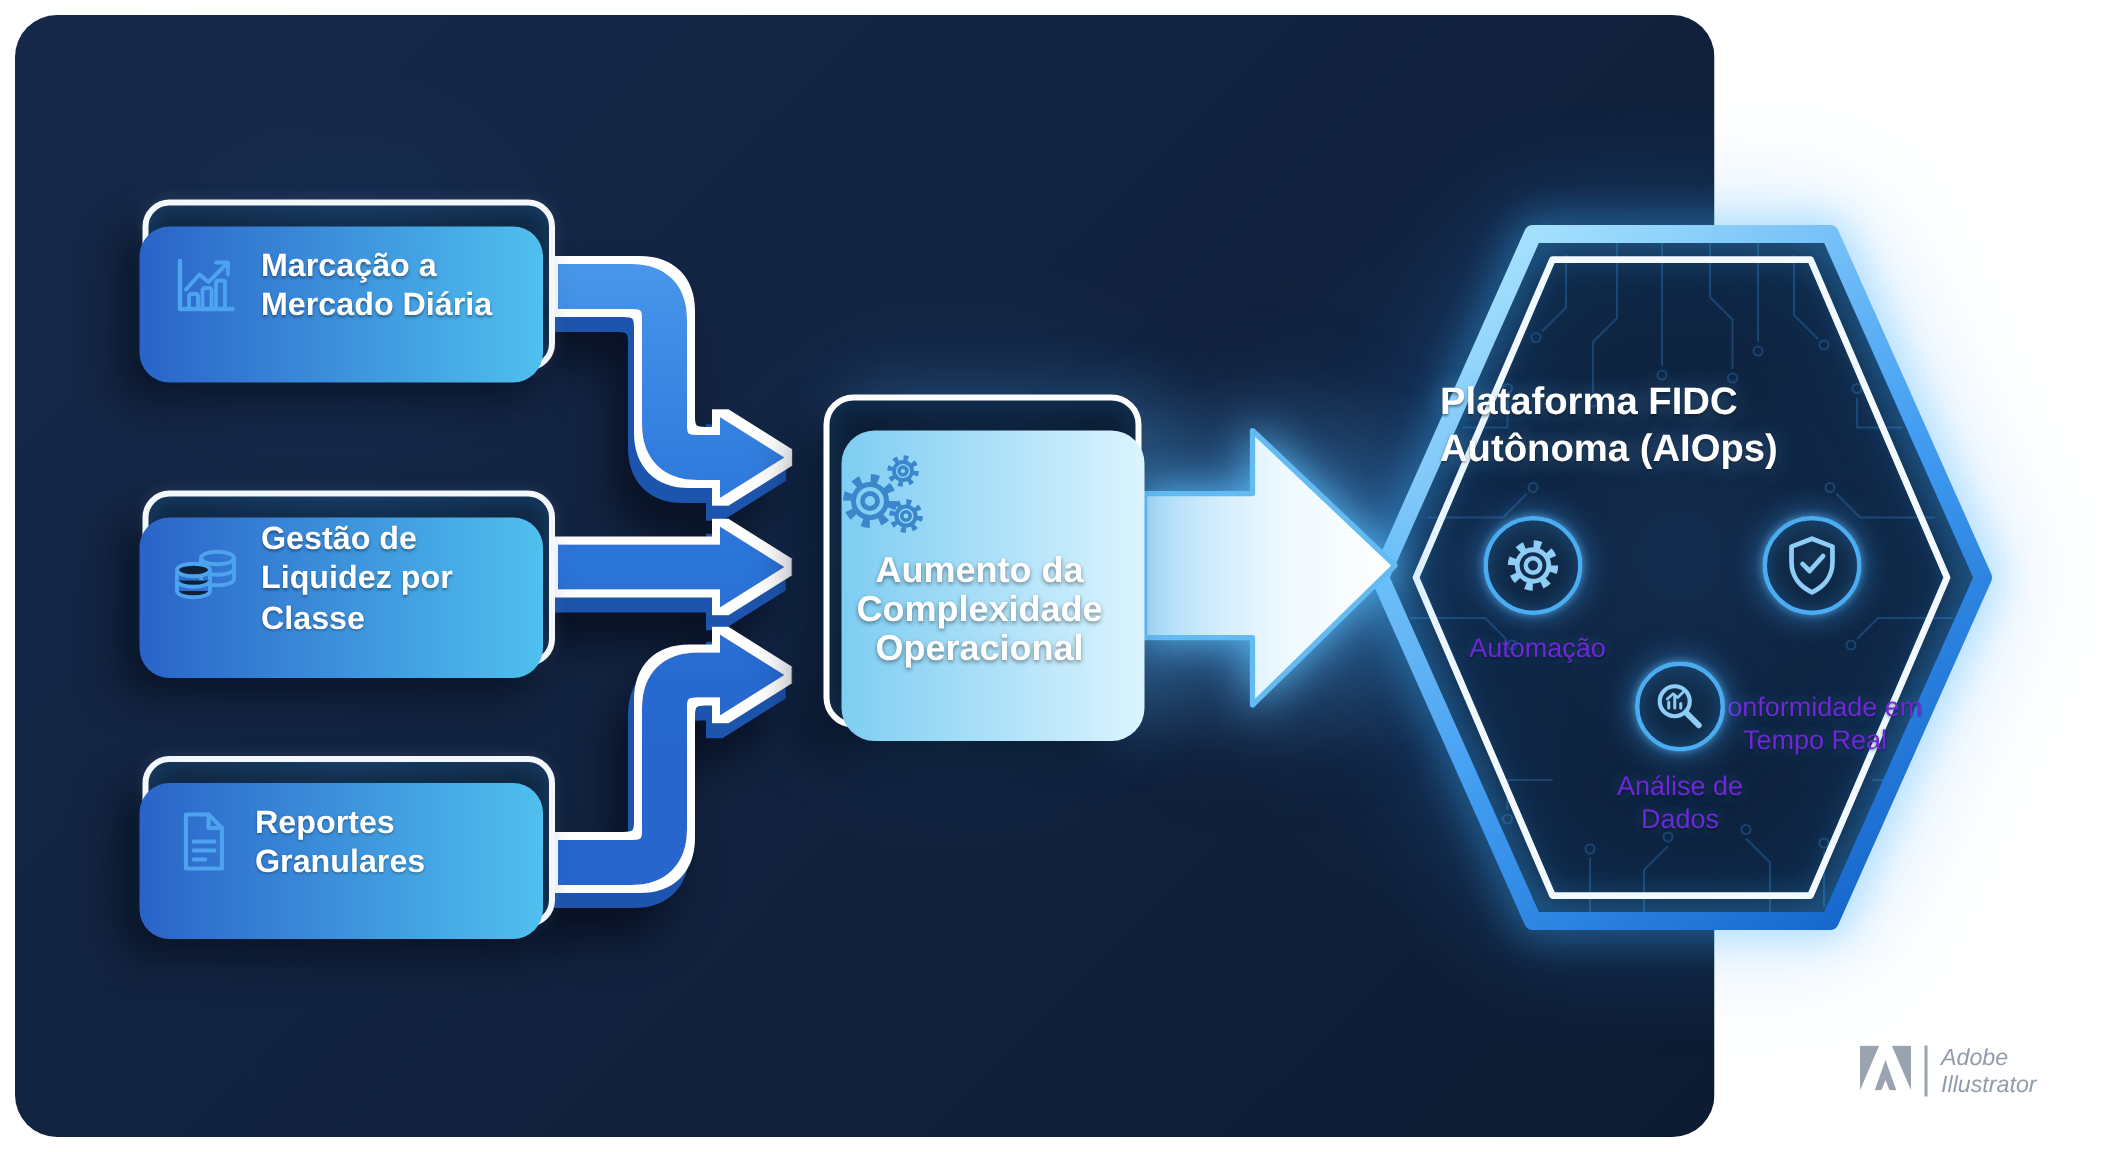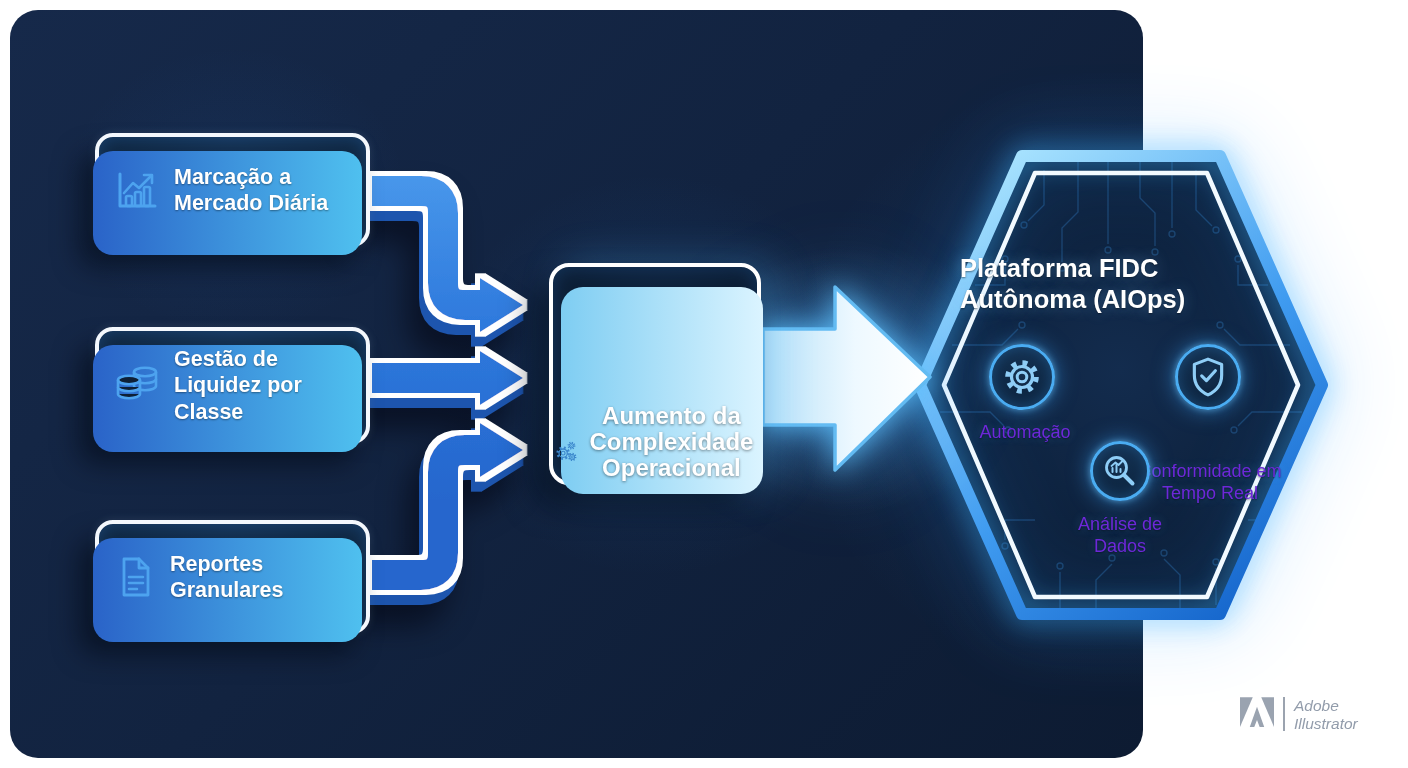--- a/index.html
+++ b/index.html
@@ -27,25 +27,25 @@
   }
   .box::after{
     content:"";position:absolute;left:-6px;right:4px;top:14px;bottom:-12px;
     background:linear-gradient(90deg,#2a63c8,#4fc0ef);
     border-radius:20px;z-index:-1;
   }
   .box .label{color:#ffffff;font-weight:bold;font-size:21.5px;line-height:1.22;
     max-width:178px;text-shadow:0 1px 2px rgba(0,0,0,.4);}
   .box1{left:95px;top:133px;width:275px;height:114px;}
   .box2{left:95px;top:327px;width:275px;height:117px;}
-  .box3{left:95px;top:520px;width:275px;height:114px;}
+  .box3{left:95px;top:504px;width:275px;height:114px;}
   
   .central{
     position:absolute;left:549px;top:263px;width:212px;height:222px;
-    display:flex;flex-direction:row;align-items:flex-end;justify-content:center;gap:8px;
+    display:flex;flex-direction:column;align-items:flex-start;justify-content:center;gap:8px;
     box-sizing:border-box;border:4px solid #ffffff;border-radius:20px;
     background:radial-gradient(circle at 50% 30%, #112744 0%, #0a1a2e 75%);
     box-shadow:-16px 20px 30px rgba(2,8,18,.55), 14px 0 42px rgba(90,190,255,.28),
                inset 0 0 20px rgba(60,150,255,.22);
     z-index:4;
   }
   .central::after{
     content:"";position:absolute;left:8px;right:-6px;top:20px;bottom:-13px;
     background:linear-gradient(90deg,#7ecdf2,#dbf4ff);
     border-radius:22px;z-index:-1;

